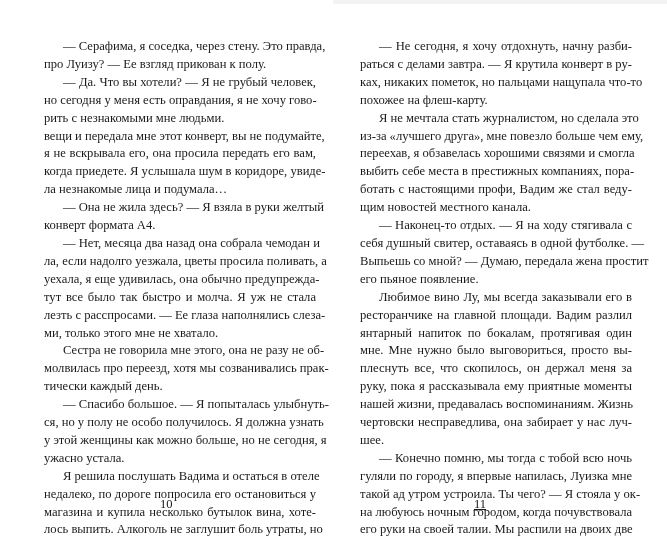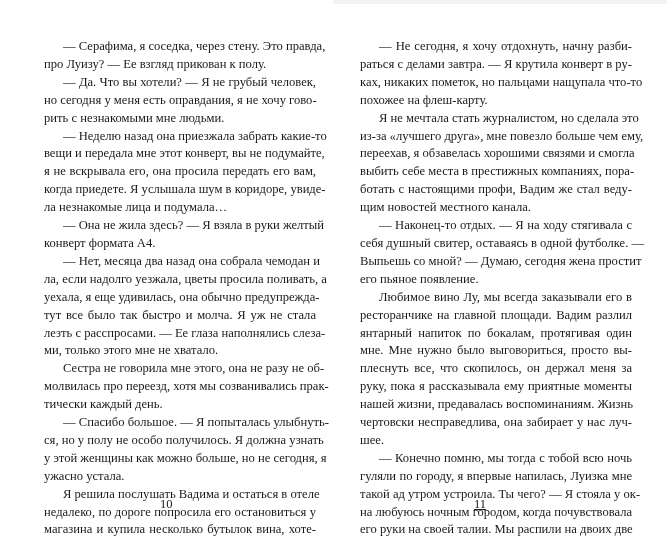--- a/index.html
+++ b/index.html
@@ -28,21 +28,20 @@
       <p class="para">
         <span class="line first">— Серафима, я соседка, через стену. Это правда,</span>
         <span class="line last">про Луизу? — Ее взгляд прикован к полу.</span>
       </p>
       <p class="para">
         <span class="line first">— Да. Что вы хотели? — Я не грубый человек,</span>
         <span class="line">но сегодня у меня есть оправдания, я не хочу гово-</span>
         <span class="line last">рить с незнакомыми мне людьми.</span>
       </p>
       <p class="para">
-        <span class="line first">— Неделю назад она приезжала забрать какие-то</span>
         <span class="line">вещи и передала мне этот конверт, вы не подумайте,</span>
         <span class="line">я не вскрывала его, она просила передать его вам,</span>
         <span class="line">когда приедете. Я услышала шум в коридоре, увиде-</span>
         <span class="line last">ла незнакомые лица и подумала…</span>
       </p>
       <p class="para">
         <span class="line first">— Она не жила здесь? — Я взяла в руки желтый</span>
         <span class="line last">конверт формата А4.</span>
       </p>
       <p class="para">
@@ -84,21 +83,21 @@
         <span class="line first">Я не мечтала стать журналистом, но сделала это</span>
         <span class="line">из-за «лучшего друга», мне повезло больше чем ему,</span>
         <span class="line">переехав, я обзавелась хорошими связями и смогла</span>
         <span class="line">выбить себе места в престижных компаниях, пора-</span>
         <span class="line">ботать с настоящими профи, Вадим же стал веду-</span>
         <span class="line last">щим новостей местного канала.</span>
       </p>
       <p class="para">
         <span class="line first">— Наконец-то отдых. — Я на ходу стягивала с</span>
         <span class="line">себя душный свитер, оставаясь в одной футболке. —</span>
-        <span class="line">Выпьешь со мной? — Думаю, сегодня жена простит</span>
+        <span class="line">Выпьешь со мной? — Думаю, передала жена простит</span>
         <span class="line last">его пьяное появление.</span>
       </p>
       <p class="para">
         <span class="line first">Любимое вино Лу, мы всегда заказывали его в</span>
         <span class="line">ресторанчике на главной площади. Вадим разлил</span>
         <span class="line">янтарный напиток по бокалам, протягивая один</span>
         <span class="line">мне. Мне нужно было выговориться, просто вы-</span>
         <span class="line">плеснуть все, что скопилось, он держал меня за</span>
         <span class="line">руку, пока я рассказывала ему приятные моменты</span>
         <span class="line">нашей жизни, предавалась воспоминаниям. Жизнь</span>

